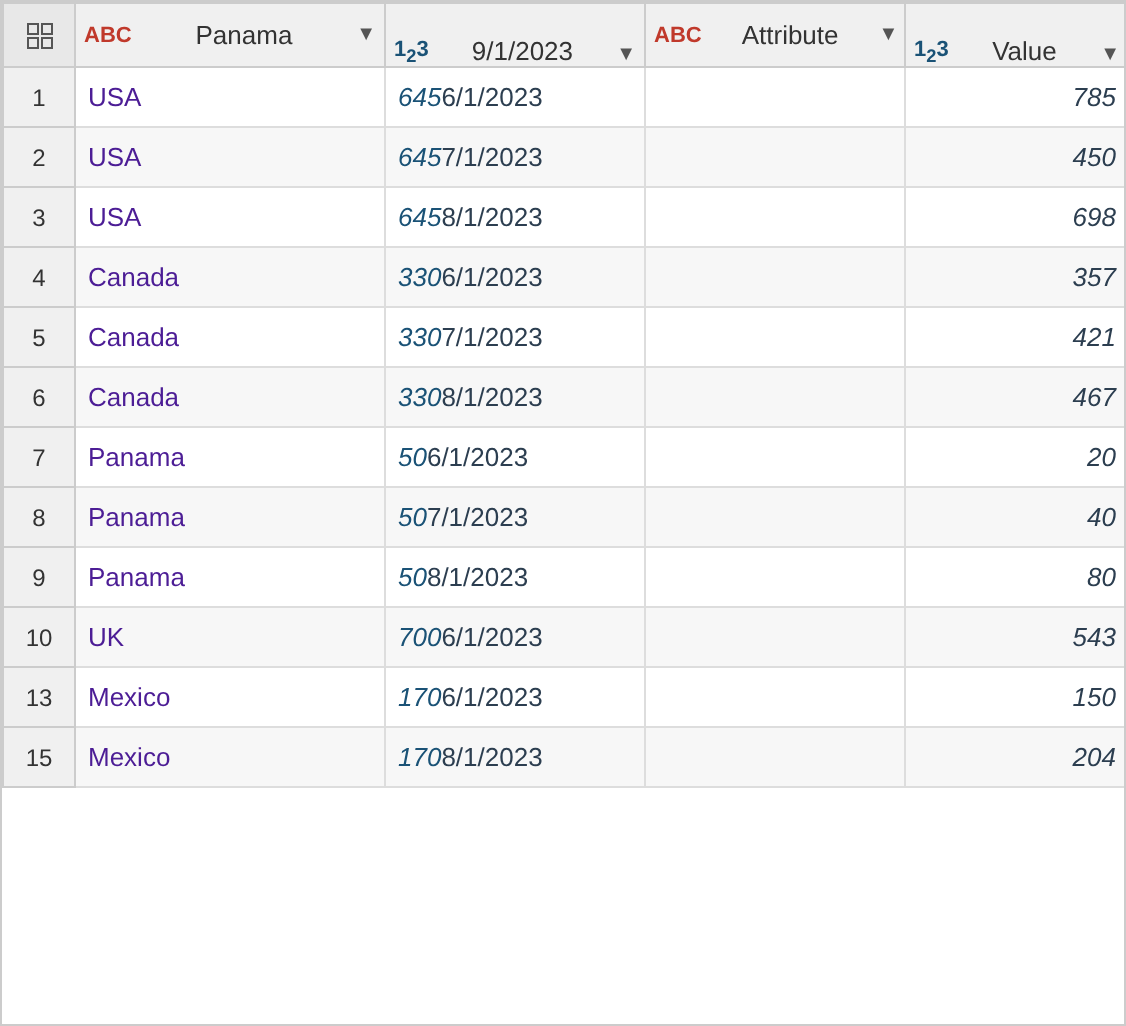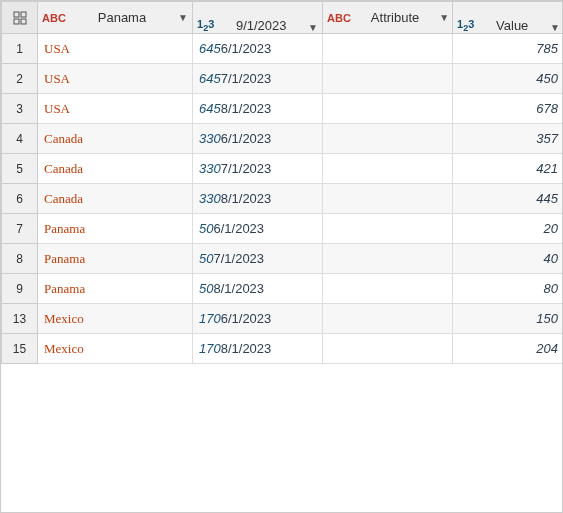--- a/index.html
+++ b/index.html
@@ -92,22 +92,21 @@
       vertical-align: middle;
     }
     td.row-num {
       text-align: center;
       color: #333;
       background: #f0f0f0;
       border-color: #ccc;
       font-size: 12px;
     }
     td.country-cell {
-      color: #c2410c;
-      font-family: Liberation Serif, serif;
+      color: #4c1d95;
     }
     td.date-cell {
       text-align: left;
       color: #2c3e50;
     }
     td.attribute-cell {
       color: #2c3e50;
     }
     td.value-cell {
       text-align: right;
@@ -187,42 +186,42 @@
           <td class="country-cell">USA</td>
           <td class="date-cell"><span style="float:left;color:#1a5276;font-style:italic;">645</span><span>7/1/2023</span></td>
           <td class="attribute-cell"></td>
           <td class="value-cell">450</td>
         </tr>
         <tr>
           <td class="row-num">3</td>
           <td class="country-cell">USA</td>
           <td class="date-cell"><span style="float:left;color:#1a5276;font-style:italic;">645</span><span>8/1/2023</span></td>
           <td class="attribute-cell"></td>
-          <td class="value-cell">678</td>
+          <td class="value-cell">698</td>
         </tr>
         <tr>
           <td class="row-num">4</td>
           <td class="country-cell">Canada</td>
           <td class="date-cell"><span style="float:left;color:#1a5276;font-style:italic;">330</span><span>6/1/2023</span></td>
           <td class="attribute-cell"></td>
           <td class="value-cell">357</td>
         </tr>
         <tr>
           <td class="row-num">5</td>
           <td class="country-cell">Canada</td>
           <td class="date-cell"><span style="float:left;color:#1a5276;font-style:italic;">330</span><span>7/1/2023</span></td>
           <td class="attribute-cell"></td>
           <td class="value-cell">421</td>
         </tr>
         <tr>
           <td class="row-num">6</td>
           <td class="country-cell">Canada</td>
           <td class="date-cell"><span style="float:left;color:#1a5276;font-style:italic;">330</span><span>8/1/2023</span></td>
           <td class="attribute-cell"></td>
-          <td class="value-cell">445</td>
+          <td class="value-cell">467</td>
         </tr>
         <tr>
           <td class="row-num">7</td>
           <td class="country-cell">Panama</td>
           <td class="date-cell"><span style="float:left;color:#1a5276;font-style:italic;">50</span><span>6/1/2023</span></td>
           <td class="attribute-cell"></td>
           <td class="value-cell">20</td>
         </tr>
         <tr>
           <td class="row-num">8</td>
@@ -230,20 +229,27 @@
           <td class="date-cell"><span style="float:left;color:#1a5276;font-style:italic;">50</span><span>7/1/2023</span></td>
           <td class="attribute-cell"></td>
           <td class="value-cell">40</td>
         </tr>
         <tr>
           <td class="row-num">9</td>
           <td class="country-cell">Panama</td>
           <td class="date-cell"><span style="float:left;color:#1a5276;font-style:italic;">50</span><span>8/1/2023</span></td>
           <td class="attribute-cell"></td>
           <td class="value-cell">80</td>
+        </tr>
+        <tr>
+          <td class="row-num">10</td>
+          <td class="country-cell">UK</td>
+          <td class="date-cell"><span style="float:left;color:#1a5276;font-style:italic;">700</span><span>6/1/2023</span></td>
+          <td class="attribute-cell"></td>
+          <td class="value-cell">543</td>
         </tr>
         <tr>
           <td class="row-num">13</td>
           <td class="country-cell">Mexico</td>
           <td class="date-cell"><span style="float:left;color:#1a5276;font-style:italic;">170</span><span>6/1/2023</span></td>
           <td class="attribute-cell"></td>
           <td class="value-cell">150</td>
         </tr>
         <tr>
           <td class="row-num">15</td>

